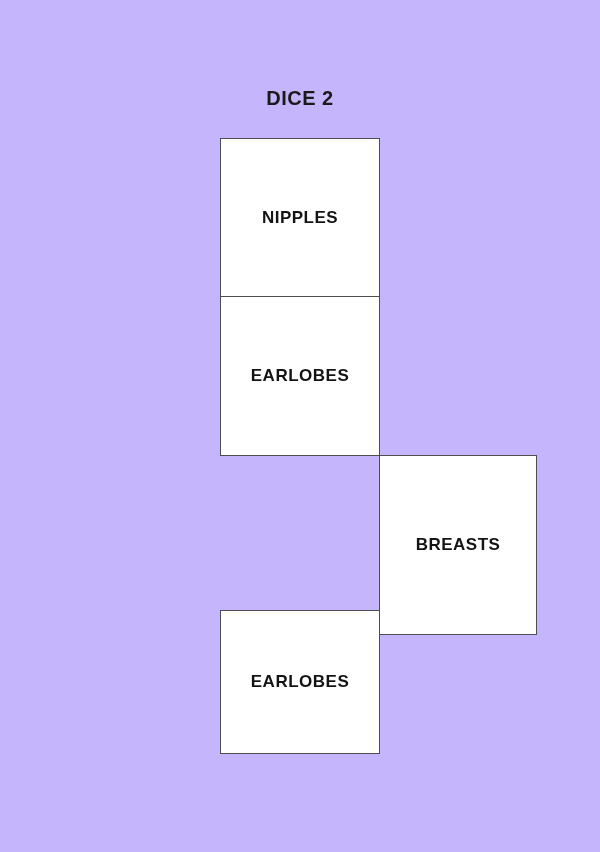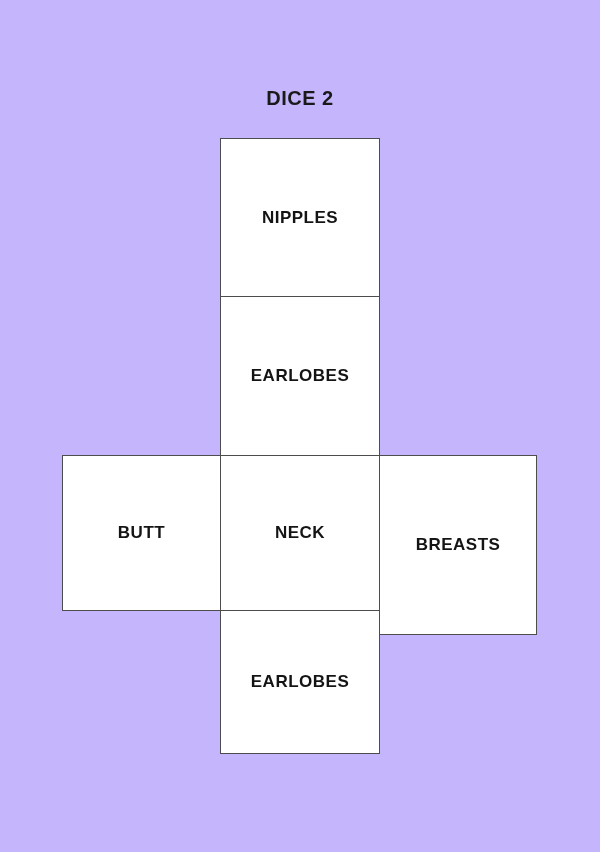--- a/index.html
+++ b/index.html
@@ -58,27 +58,21 @@
   <h1 class="title">DICE 2</h1>
 
   <div class="face face-nipples">
     <span class="face-label">NIPPLES</span>
   </div>
 
   <div class="face face-clitoris">
     <span class="face-label">EARLOBES</span>
   </div>
 
-  <div class="face face-butt">
-    <span class="face-label">BUTT</span>
-  </div>
 
-  <div class="face face-neck">
-    <span class="face-label">NECK</span>
-  </div>
 
   <div class="face face-breasts">
     <span class="face-label">BREASTS</span>
   </div>
 
   <div class="face face-earlobes">
     <span class="face-label">EARLOBES</span>
   </div>
 
 </div>

